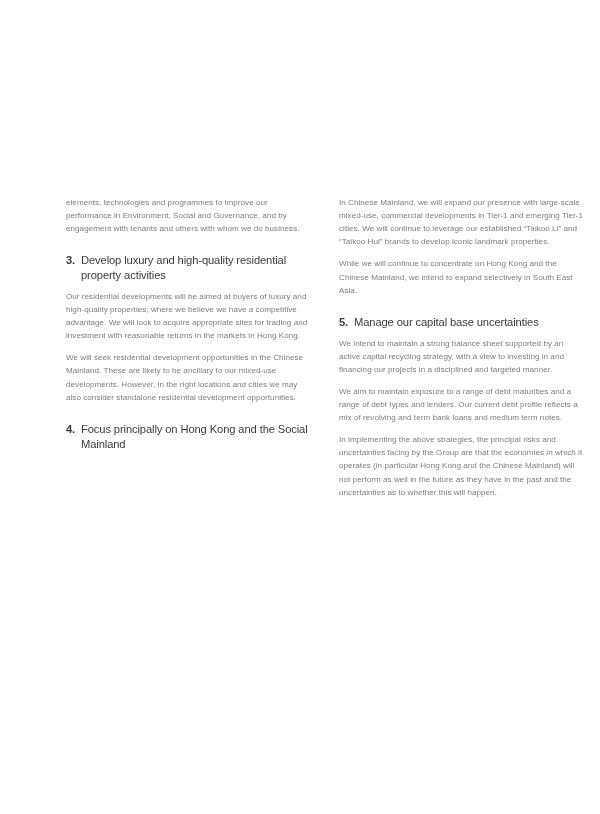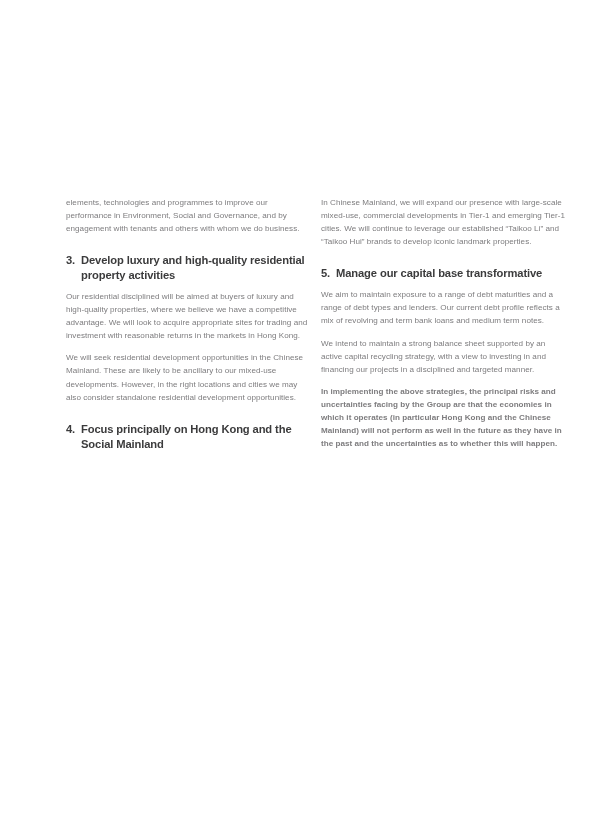--- a/index.html
+++ b/index.html
@@ -21,57 +21,57 @@
     left: 0;
     width: 600px;
     display: flex;
     gap: 0;
   }
   .col {
     width: 245px;
     box-sizing: border-box;
   }
   .col-left  { margin-left: 66px; }
-  .col-right { margin-left: 10px; }
+  .col-right { margin-left: 28px; }
 
   
   .item {
     display: flex;
     align-items: flex-start;
     margin-top: 18px;
   }
   .item-num {
     width: 15px;
     flex: 0 0 15px;
     font-size: 11.2px;
     font-weight: 600;
     color: #3b3b3c;
     line-height: 1.32;
     letter-spacing: -0.1px;
   }
   .item-head {
     flex: 1;
     font-size: 11.2px;
-    font-weight: 700;
+    font-weight: 400;
     color: #3b3b3c;
     line-height: 1.32;
     letter-spacing: -0.12px;
     margin: 0;
   }
 
   
   p.body {
     margin: 0 0 9px 0;
     font-size: 8.1px;
     line-height: 1.62;
     color: #7d7c7e;
     letter-spacing: 0.03px;
   }
   .indented { margin-left: 15px; }
-  .flush { margin-left: 0; font-weight: bold; }
+  .flush { margin-left: 0; }
   .para-group { margin-top: 7px; }
   .gap-top { margin-top: 10px; }
 
   
   .footer {
     position: absolute;
     left: 0;
     top: 776px;
     width: 600px;
     display: flex;
@@ -104,42 +104,43 @@
 
     <div class="col col-left">
 
       <p class="body indented">elements, technologies and programmes to improve our performance in Environment, Social and Governance, and by engagement with tenants and others with whom we do business.</p>
 
       <div class="item">
         <div class="item-num">3.</div>
         <h2 class="item-head">Develop luxury and high-quality residential property activities</h2>
       </div>
       <div class="para-group">
-        <p class="body indented">Our residential disciplined will be aimed at buyers of luxury and high-quality properties, where we believe we have a competitive advantage. We will look to acquire appropriate sites for trading and investment with reasonable returns in the markets in Hong Kong.</p>
+        <p class="body indented">Our residential developments will be aimed at buyers of luxury and high-quality properties, where we believe we have a competitive advantage. We will look to acquire appropriate sites for trading and investment with reasonable returns in the markets in Hong Kong.</p>
         <p class="body indented">We will seek residential development opportunities in the Chinese Mainland. These are likely to be ancillary to our mixed-use developments. However, in the right locations and cities we may also consider standalone residential development opportunities.</p>
       </div>
 
       <div class="item">
         <div class="item-num">4.</div>
         <h2 class="item-head">Focus principally on Hong Kong and the Social Mainland</h2>
       </div>
 
     </div>
 
     <div class="col col-right">
 
       <p class="body indented">In Chinese Mainland, we will expand our presence with large-scale mixed-use, commercial developments in Tier-1 and emerging Tier-1 cities. We will continue to leverage our established “Taikoo Li” and “Taikoo Hui” brands to develop iconic landmark properties.</p>
+      <p class="body indented">While we will continue to concentrate on Hong Kong and the Chinese Mainland, we intend to expand selectively in South East Asia.</p>
 
       <div class="item">
         <div class="item-num">5.</div>
-        <h2 class="item-head">Manage our capital base transformative</h2>
+        <h2 class="item-head">Manage our capital base uncertainties</h2>
       </div>
       <div class="para-group">
+        <p class="body indented">We intend to maintain a strong balance sheet supported by an active capital recycling strategy, with a view to investing in and financing our projects in a disciplined and targeted manner.</p>
         <p class="body indented">We aim to maintain exposure to a range of debt maturities and a range of debt types and lenders. Our current debt profile reflects a mix of revolving and term bank loans and medium term notes.</p>
-        <p class="body indented">We intend to maintain a strong balance sheet supported by an active capital recycling strategy, with a view to investing in and financing our projects in a disciplined and targeted manner.</p>
       </div>
 
       <p class="body flush gap-top">In implementing the above strategies, the principal risks and uncertainties facing by the Group are that the economies in which it operates (in particular Hong Kong and the Chinese Mainland) will not perform as well in the future as they have in the past and the uncertainties as to whether this will happen.</p>
 
     </div>
 
   </div>
 
   <div class="footer">
     <span class="footer-text">SWIRE PROPERTIES ANNUAL REPORT 2024</span>

